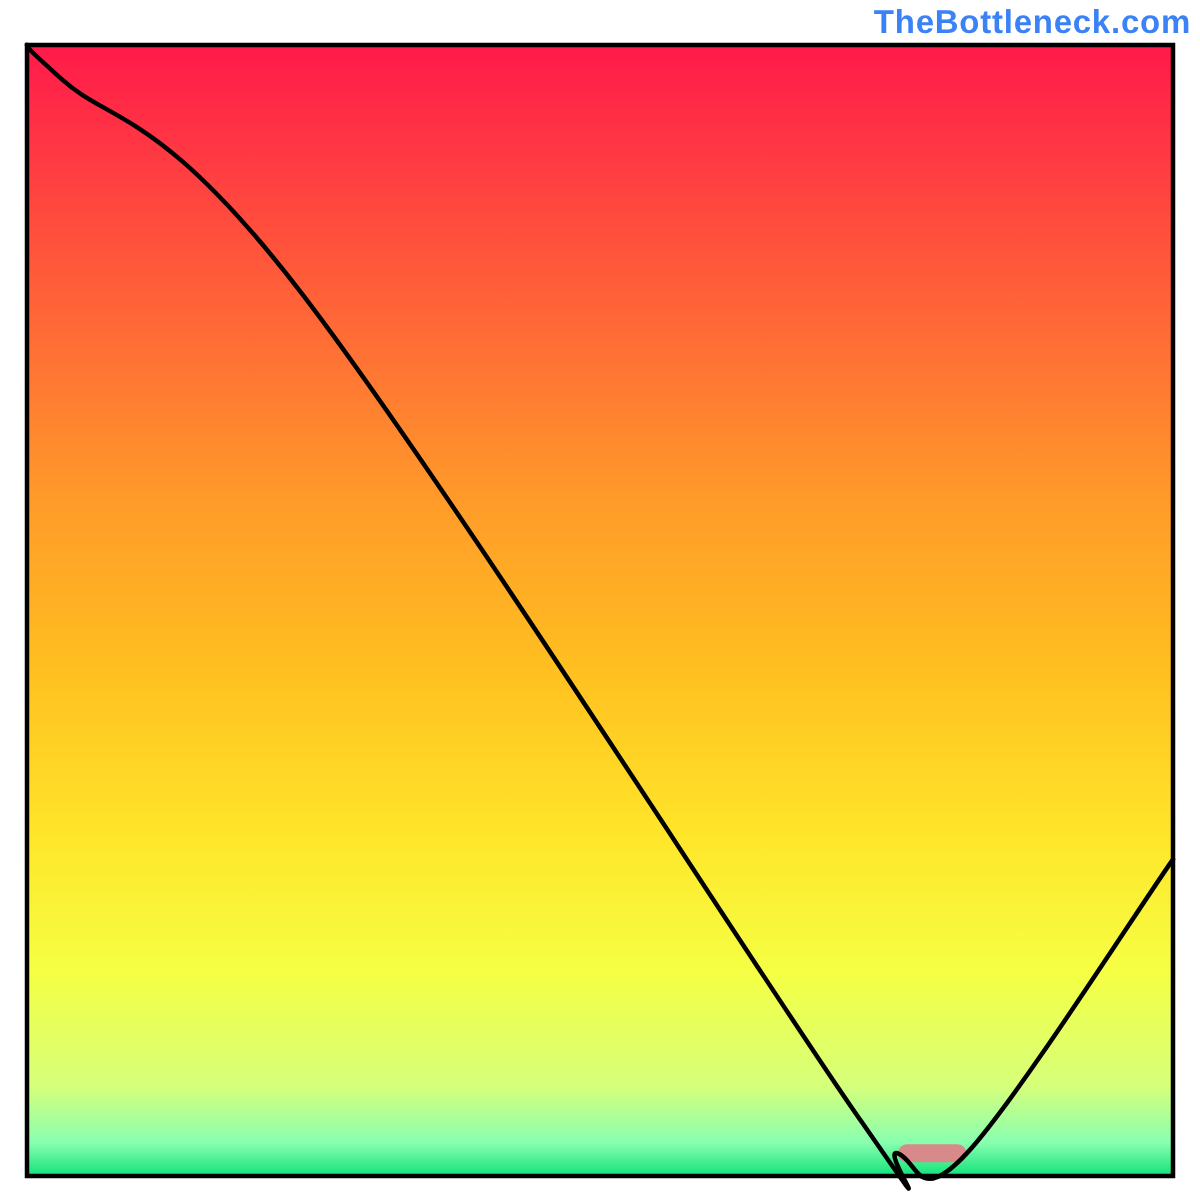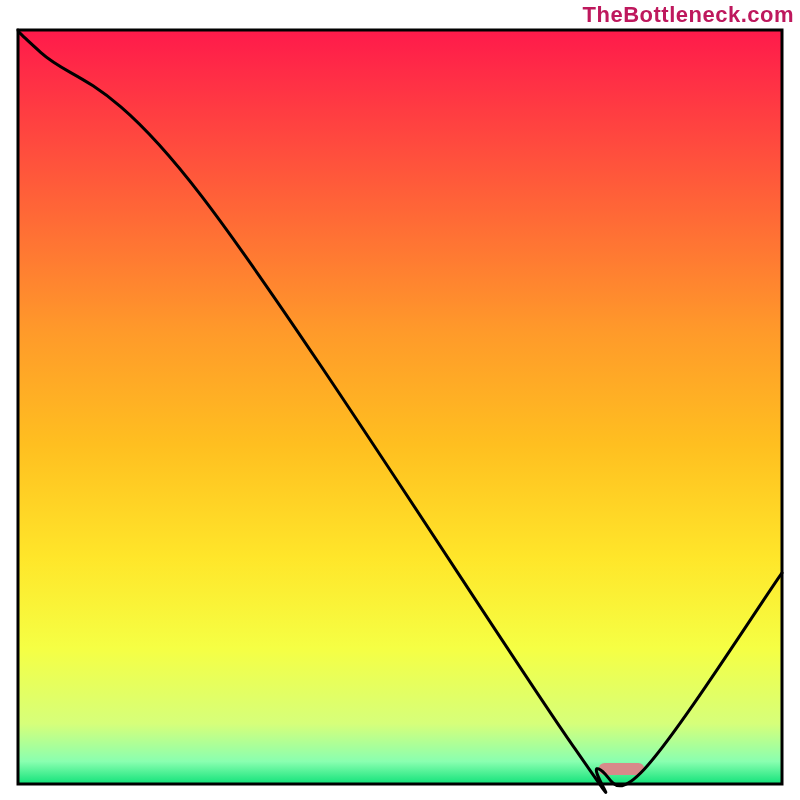--- a/index.html
+++ b/index.html
@@ -15,21 +15,21 @@
     position: relative;
     width: 800px;
     height: 800px;
   }
   .watermark {
     position: absolute;
     top: 2px;
     right: 6px;
     font-size: 22px;
     font-weight: 600;
-    color: #be185d;
+    color: #3b82f6;
     letter-spacing: 0.5px;
   }
   svg.plot {
     position: absolute;
     left: 0;
     top: 0;
     width: 800px;
     height: 800px;
   }
 </style>

